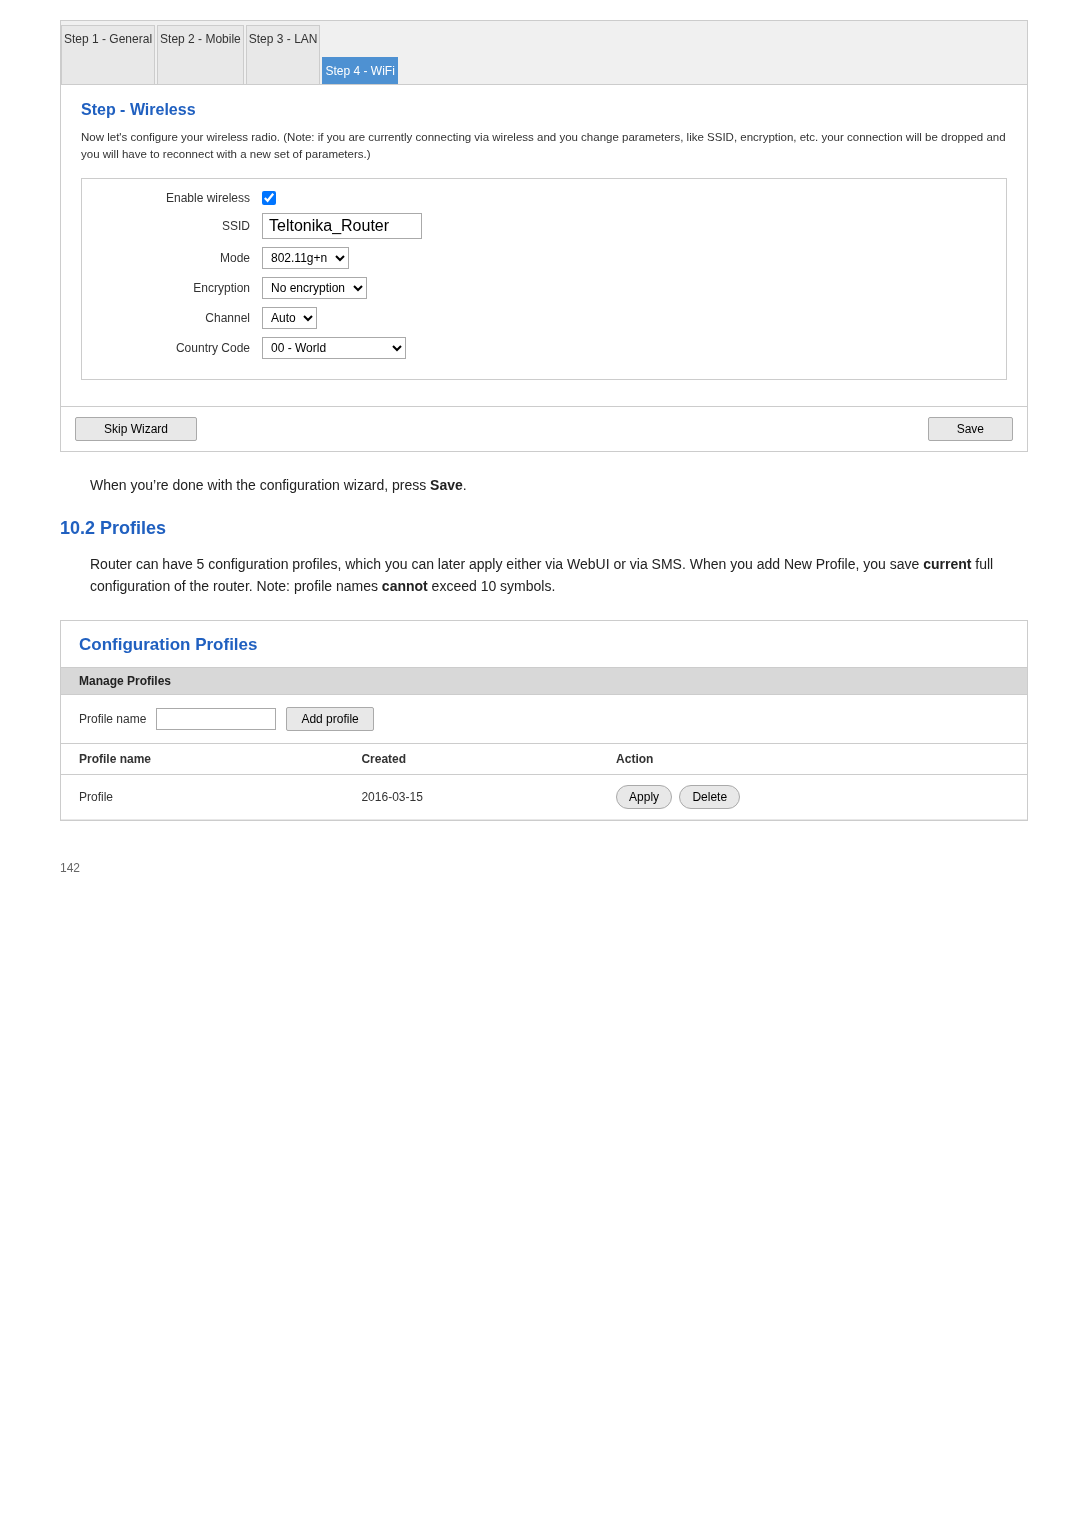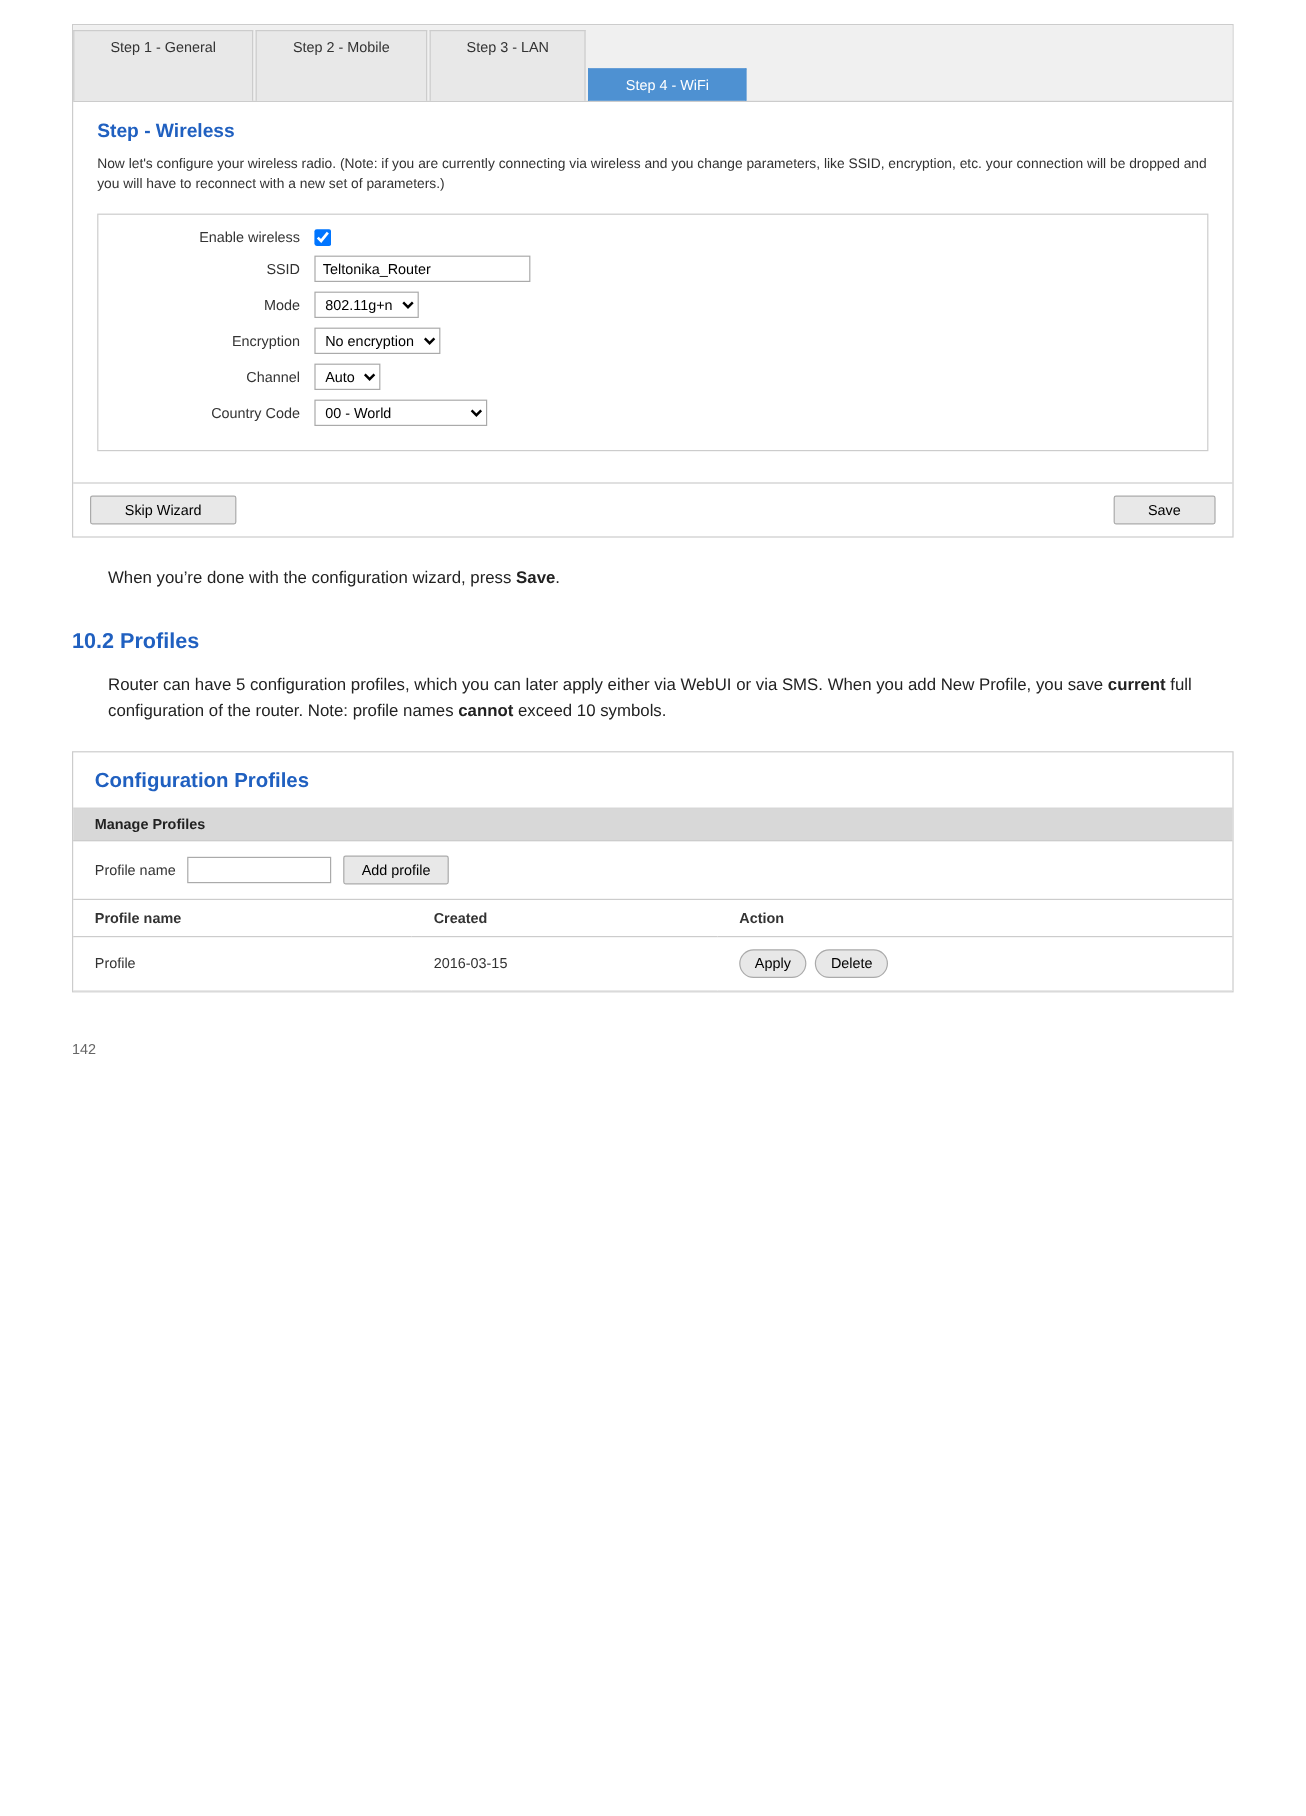--- a/index.html
+++ b/index.html
@@ -20,21 +20,21 @@
       margin-bottom: 22px;
     }
 
     
     .wizard-tabs {
       display: flex;
       border-bottom: 1px solid #ccc;
       background: #f0f0f0;
     }
     .wizard-tab {
-      padding: 6px 30px;
+      padding: 6px 2px;
       font-size: 12px;
       border: 1px solid #ccc;
       border-bottom: none;
       background: #e8e8e8;
       color: #333;
       cursor: pointer;
       margin-right: 2px;
       margin-top: 4px;
     }
     .wizard-tab.active {
@@ -89,22 +89,22 @@
       font-size: 12px;
       color: #333;
     }
     .config-value {
       display: flex;
       align-items: center;
     }
     input[type="text"].config-input {
       border: 1px solid #aaa;
       padding: 3px 6px;
-      font-size: 12px;
-      width: 180px;
+      font-size: 16px;
+      width: 160px;
     }
     select.config-select {
       border: 1px solid #aaa;
       padding: 2px 4px;
       font-size: 12px;
       background: #fff;
     }
     input[type="checkbox"].config-checkbox {
       width: 14px;
       height: 14px;
@@ -127,21 +127,21 @@
       border-radius: 2px;
     }
     .btn-wizard-save {
       background: #e8e8e8;
     }
 
     
     .prose-line {
       font-size: 14px;
       color: #222;
-      margin-bottom: 32px;
+      margin-bottom: 22px;
       line-height: 1.6;
       margin-left: 30px;
     }
 
     .section-heading {
       color: #2060c0;
       font-size: 18px;
       font-weight: bold;
       margin-bottom: 14px;
     }

